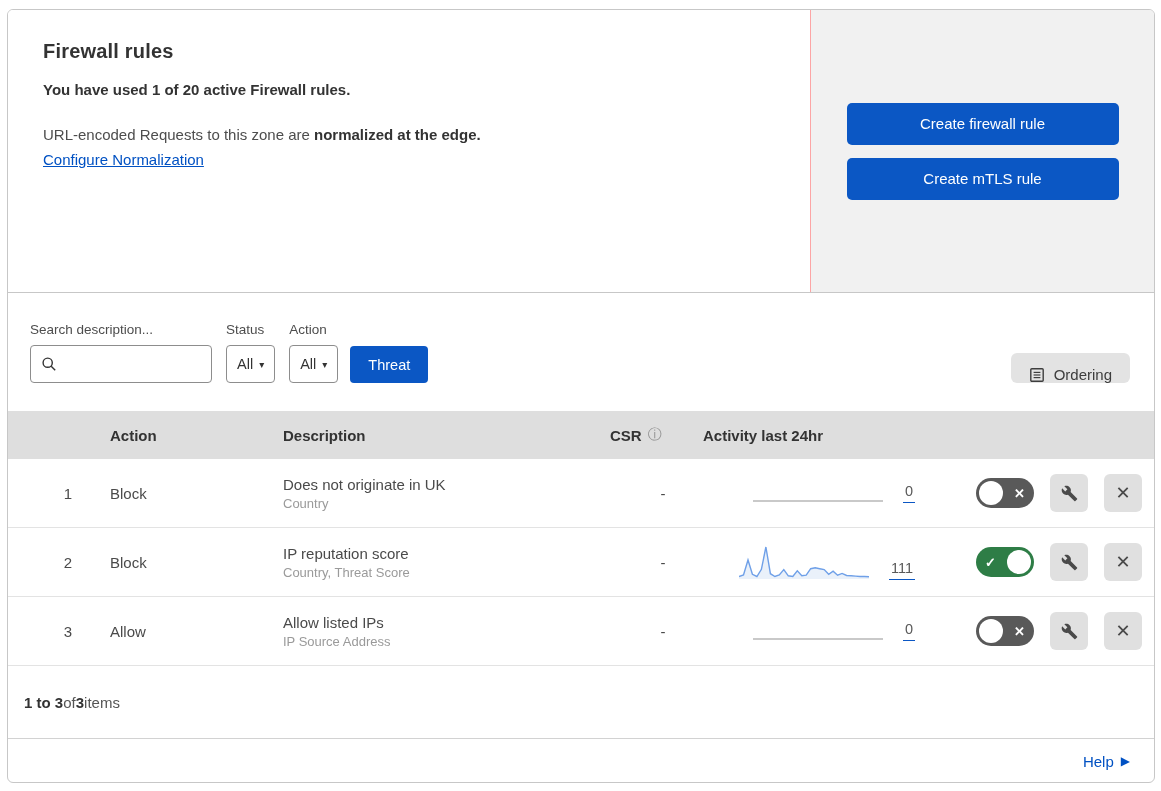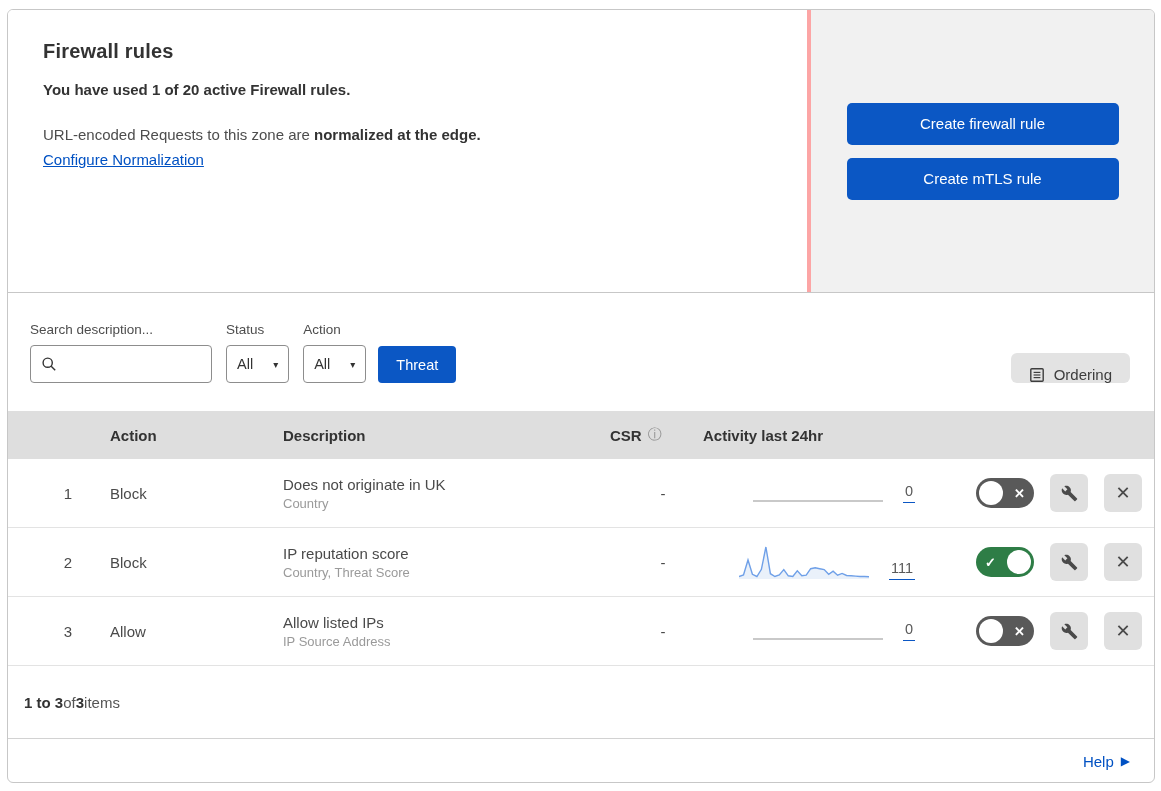--- a/index.html
+++ b/index.html
@@ -1,38 +1,38 @@
 <!DOCTYPE html>
 <html><head>
 <meta charset="utf-8">
 <style>
   * { margin:0; padding:0; box-sizing:border-box; }
   html,body { width:1161px; height:791px; background:#fff; font-family:"Liberation Sans", sans-serif; color:#4a4a4a; }
   .container { position:absolute; left:7px; top:9px; width:1148px; height:774px; border:1px solid #c7c7c7; border-radius:6px; overflow:hidden; background:#fff; }
 
   
   .top-section { display:flex; height:283px; border-bottom:1px solid #c7c7c7; }
-  .top-left { flex:1; padding:30px 40px 0 35px; border-right:4px solid #fca5a5; background:#fff; }
+  .top-left { flex:1; padding:30px 40px 0 35px; border-right:1px solid #fca5a5; background:#fff; }
   .top-left h1 { font-size:20px; font-weight:700; color:#333; margin-bottom:18px; letter-spacing:.2px; }
   .desc { font-size:15px; line-height:1.75; color:#4d4d4d; max-width:710px; margin-bottom:26px; }
   .usage { font-size:15px; font-weight:700; color:#333; margin-bottom:28px; }
   .norm { font-size:15px; color:#4d4d4d; margin-bottom:8px; }
   .norm strong { color:#333; }
   .link { color:#0051c3; font-size:15px; text-decoration:underline; cursor:pointer; }
   .top-right { width:343px; background:#f1f1f1; display:flex; flex-direction:column; justify-content:center; align-items:center; gap:13px; }
   .btn-primary { width:272px; height:42px; background:#0b57c4; color:#fff; font-size:15px; font-family:inherit; border:none; border-radius:5px; cursor:pointer; }
 
   
   .filter-section { display:flex; align-items:flex-end; padding:26px 24px 28px 22px; height:118px; gap:14px; }
   .filter-group { display:flex; flex-direction:column; }
   .filter-label { font-size:13.5px; color:#4d4d4d; margin-bottom:8px; }
   .search-box { position:relative; width:182px; }
   .search-box input { width:182px; height:38px; border:1px solid #8d8d8d; border-radius:4px; padding:0 10px 0 36px; font-size:14px; font-family:inherit; outline:none; }
   .search-box svg { position:absolute; left:11px; top:11px; }
-  .select { height:38px; border:1px solid #8d8d8d; border-radius:4px; background:#fff; display:flex; align-items:center; padding:0 10px; font-size:14.5px; color:#333; gap:20px; cursor:pointer; }
+  .select { height:38px; border:1px solid #8d8d8d; border-radius:4px; background:#fff; display:flex; align-items:center; padding:0 10px; font-size:14.5px; color:#333; gap:6px; cursor:pointer; }
   .caret { font-size:10px; color:#333; }
   .btn-search { height:37px; padding:0 18px; background:#0b57c4; color:#fff; font-size:14.5px; font-family:inherit; border:none; border-radius:4px; cursor:pointer; margin-left:-2px; }
   .spacer { flex:1; }
   .btn-ordering { height:30px; padding:0 18px; background:#e3e3e3; border:none; border-radius:6px; font-size:15px; font-family:inherit; color:#3d3d3d; display:flex; align-items:flex-end; gap:9px; cursor:pointer;margin-left:8px; }
 
   
   .grid { display:grid; grid-template-columns:90px 175px 320px 110px 230px 1fr; align-items:center; }
   .thead { background:#dedede; height:48px; font-size:15px; font-weight:700; color:#333; }
   .th-action { padding-left:12px; }
   .th-desc { padding-left:10px; }

